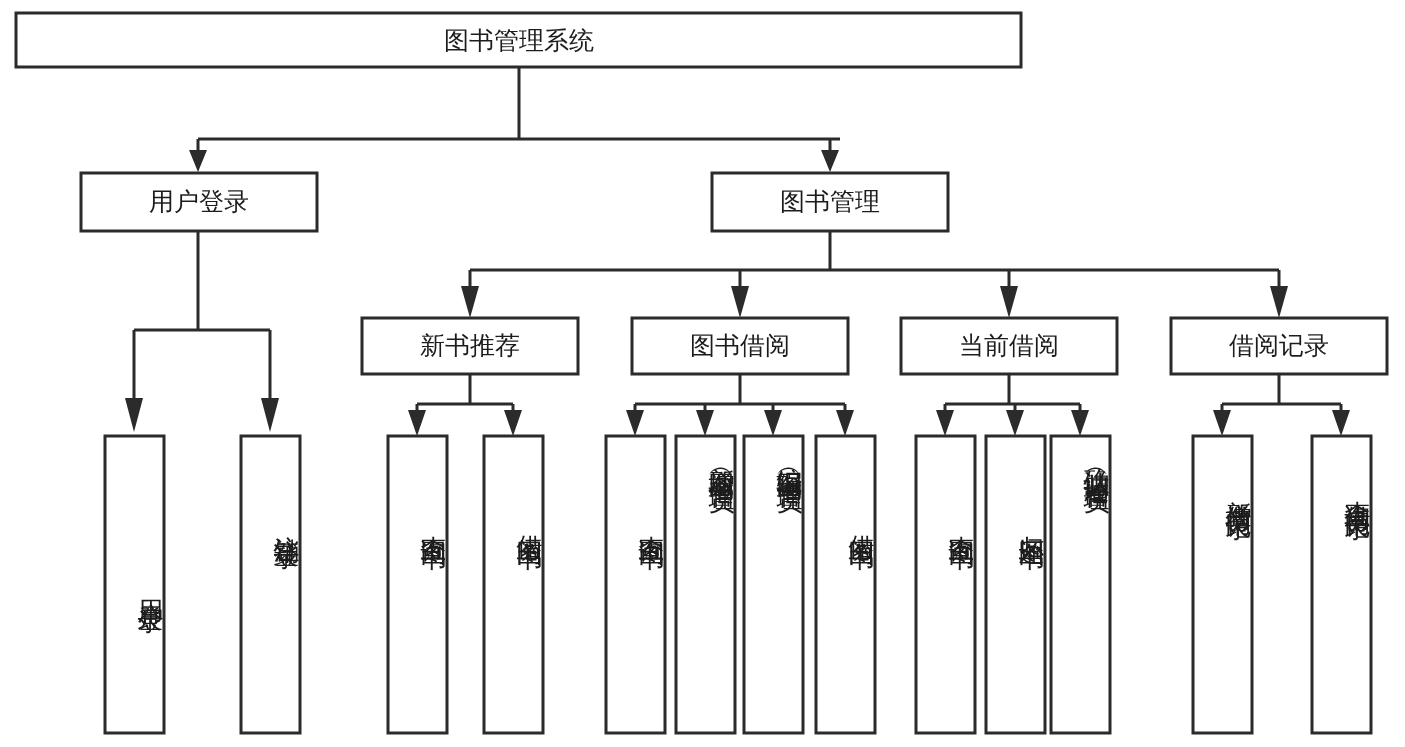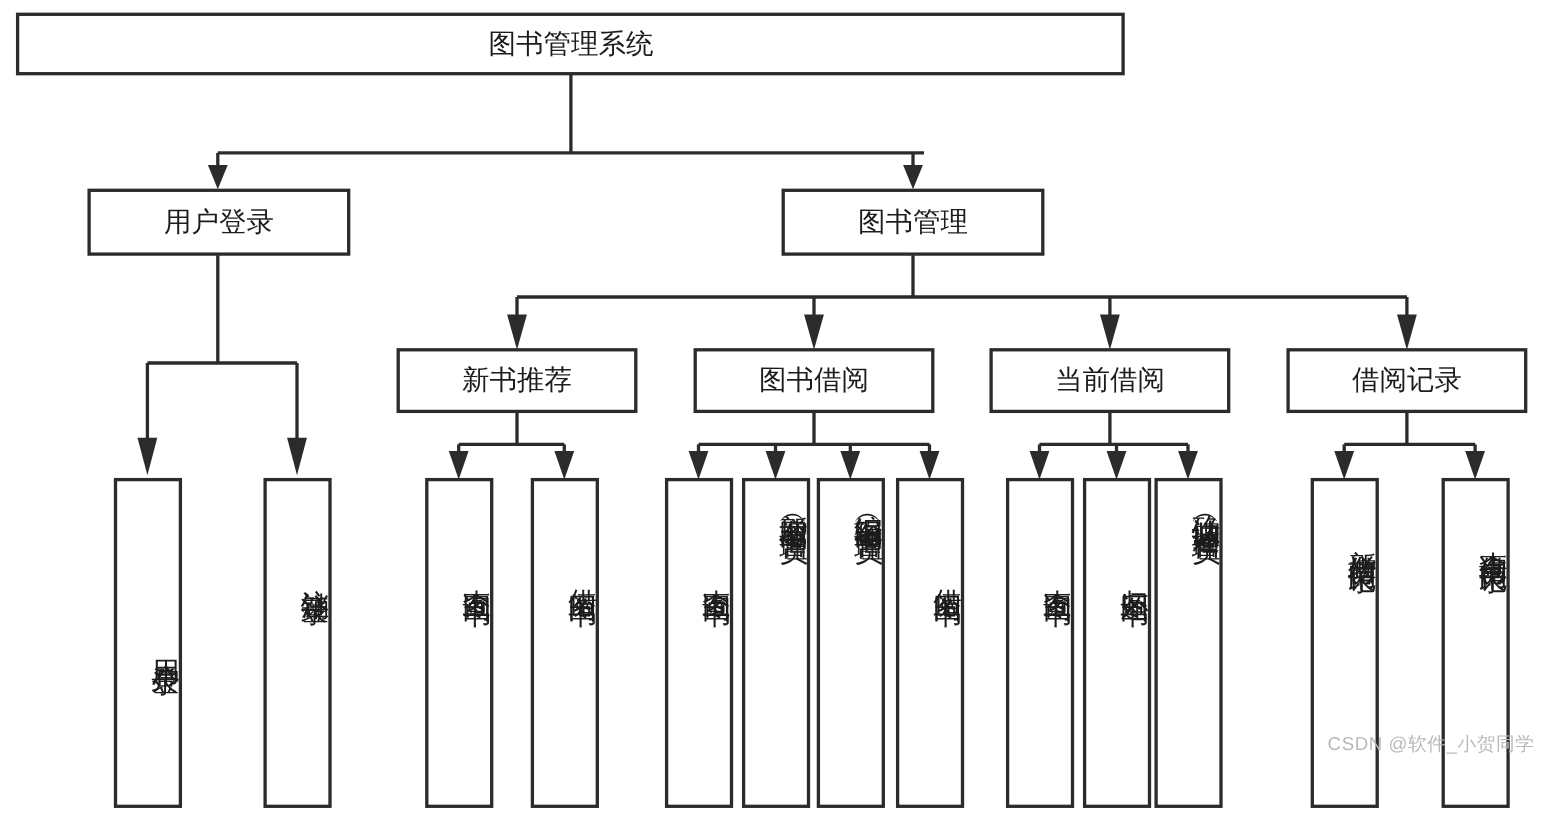--- a/index.html
+++ b/index.html
@@ -190,14 +190,13 @@
   <div class="leaf-label" style="left:744px;top:447px;width:59px;height:286px;">编辑图书（管理员）</div>
   <div class="leaf-label" style="left:816px;top:515px;width:59px;height:140px;">借阅图书</div>
 
   <div class="leaf-label" style="left:916px;top:515px;width:59px;height:140px;">查询图书</div>
   <div class="leaf-label" style="left:986px;top:515px;width:59px;height:140px;">归还图书</div>
   <div class="leaf-label" style="left:1051px;top:447px;width:59px;height:286px;">确认归还（管理员）</div>
 
   <div class="leaf-label" style="left:1193px;top:480px;width:59px;height:210px;">新增借阅记录</div>
   <div class="leaf-label" style="left:1312px;top:480px;width:59px;height:210px;">查询借阅记录</div>
 
-  <div class="watermark">CSDN @软件_小贺同学</div>
 </div>
 
 </body></html>

